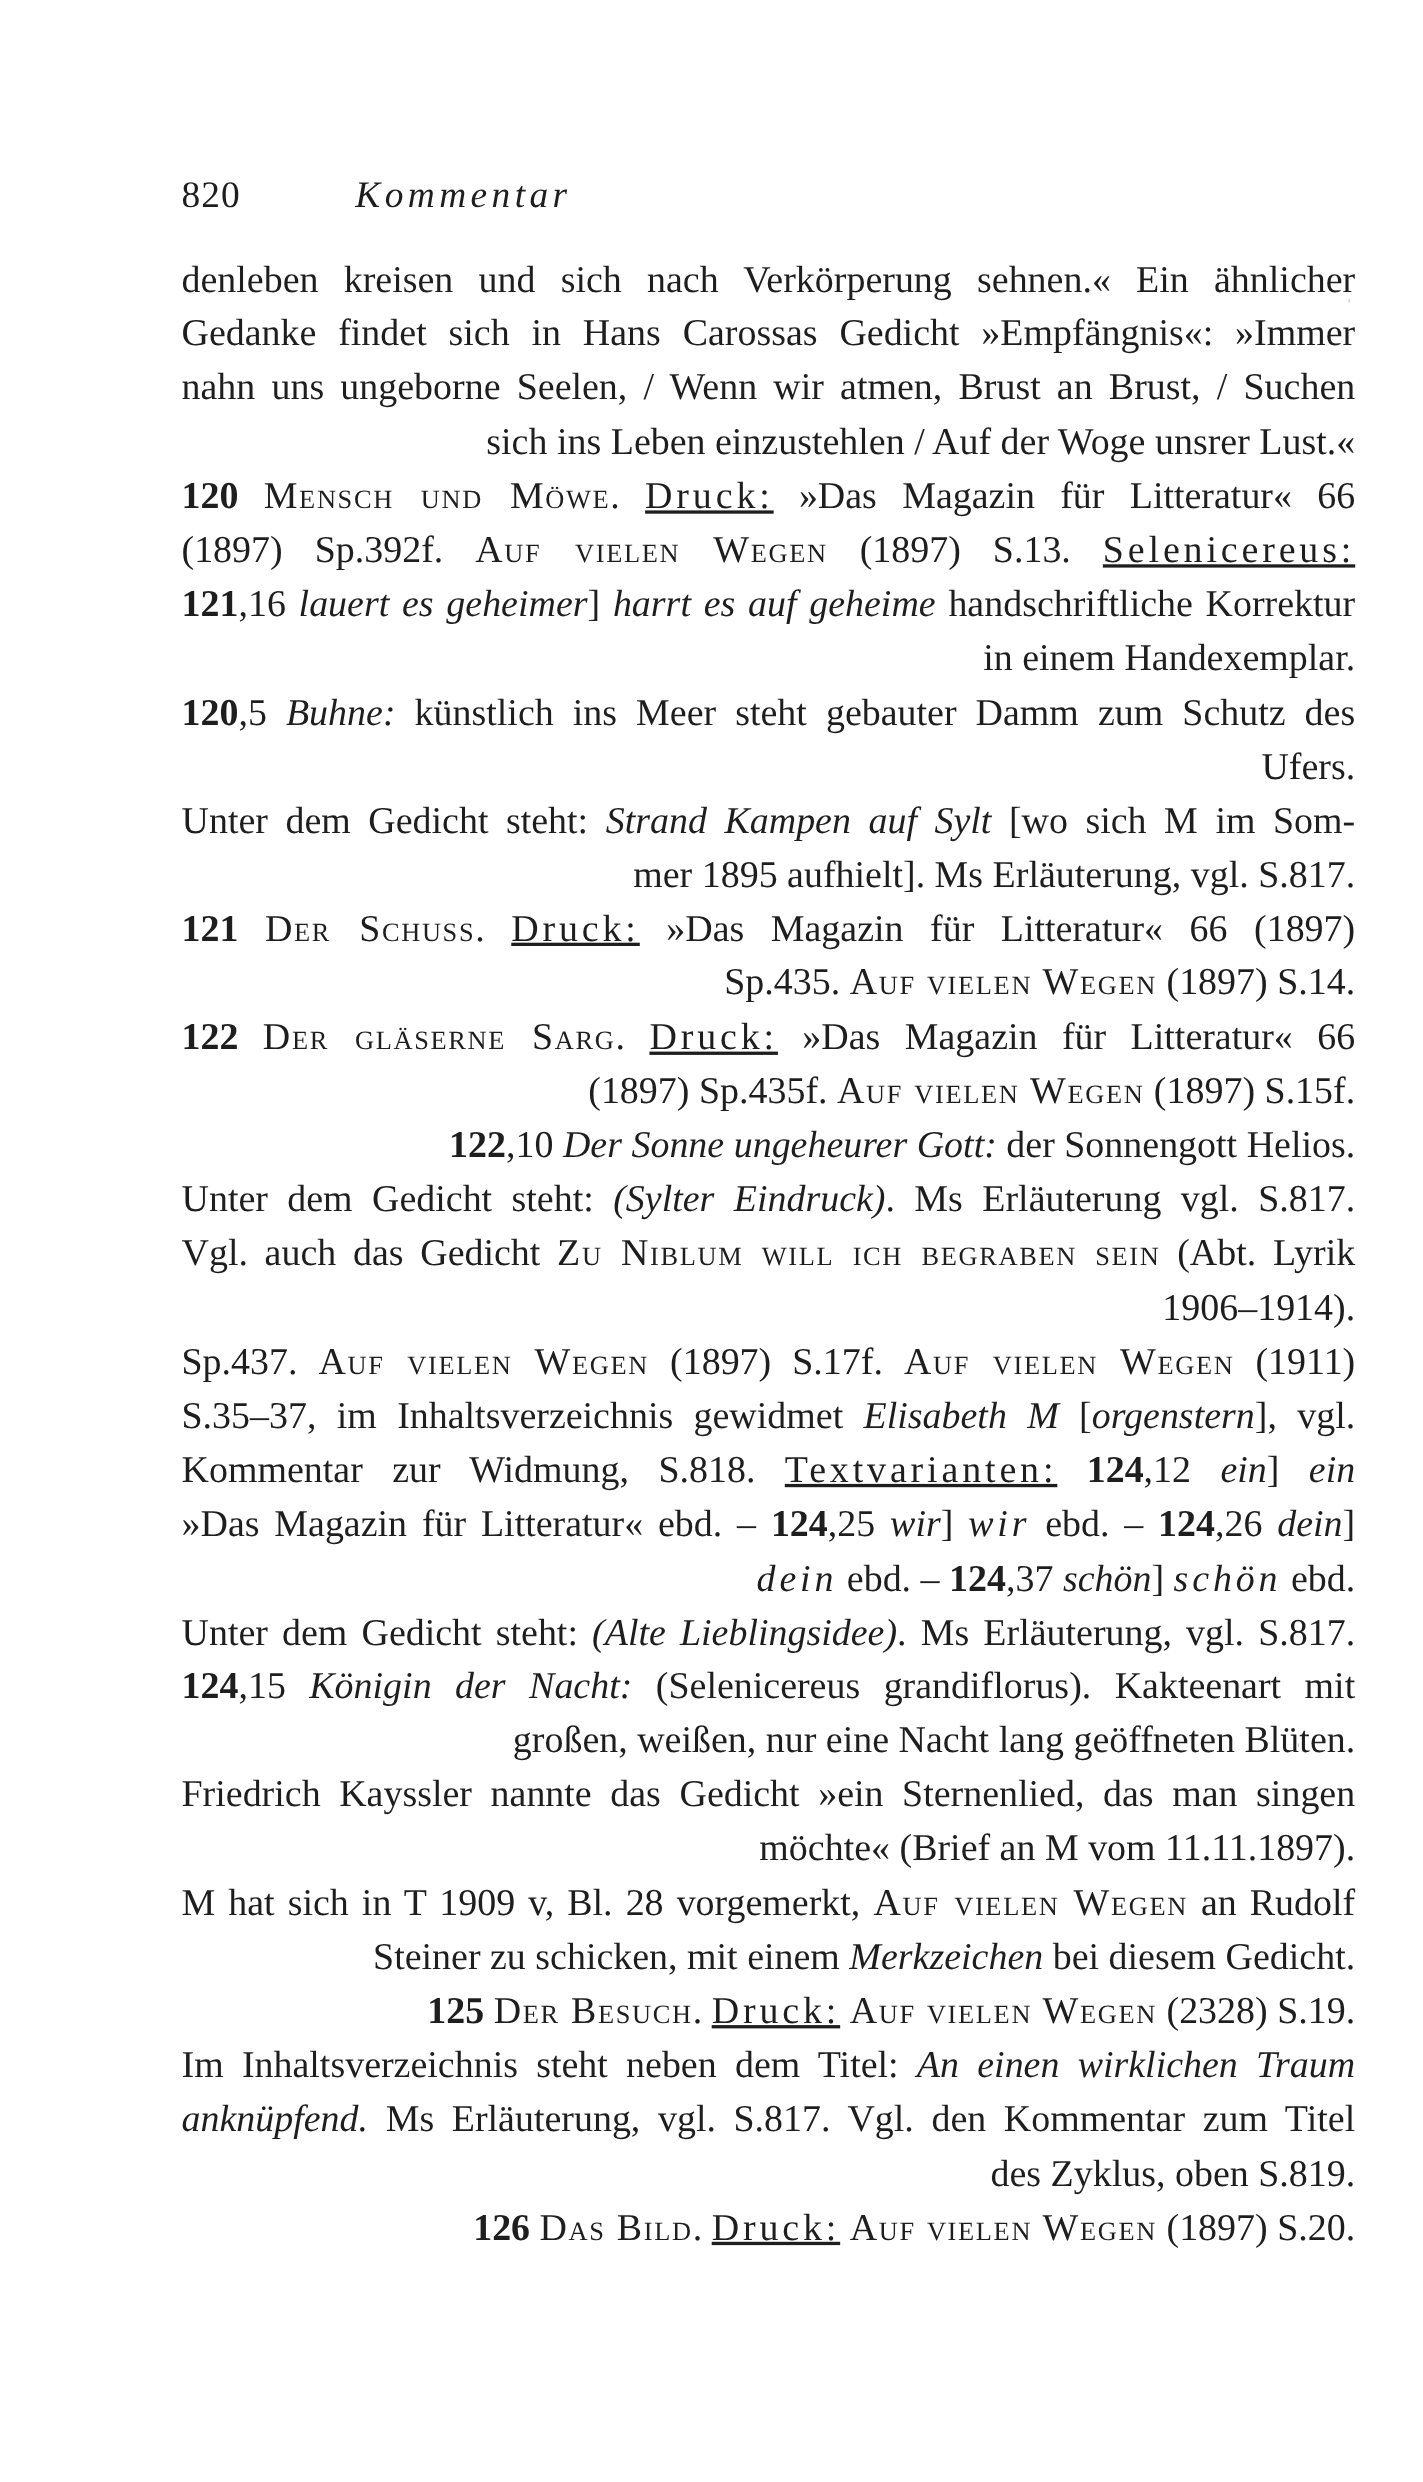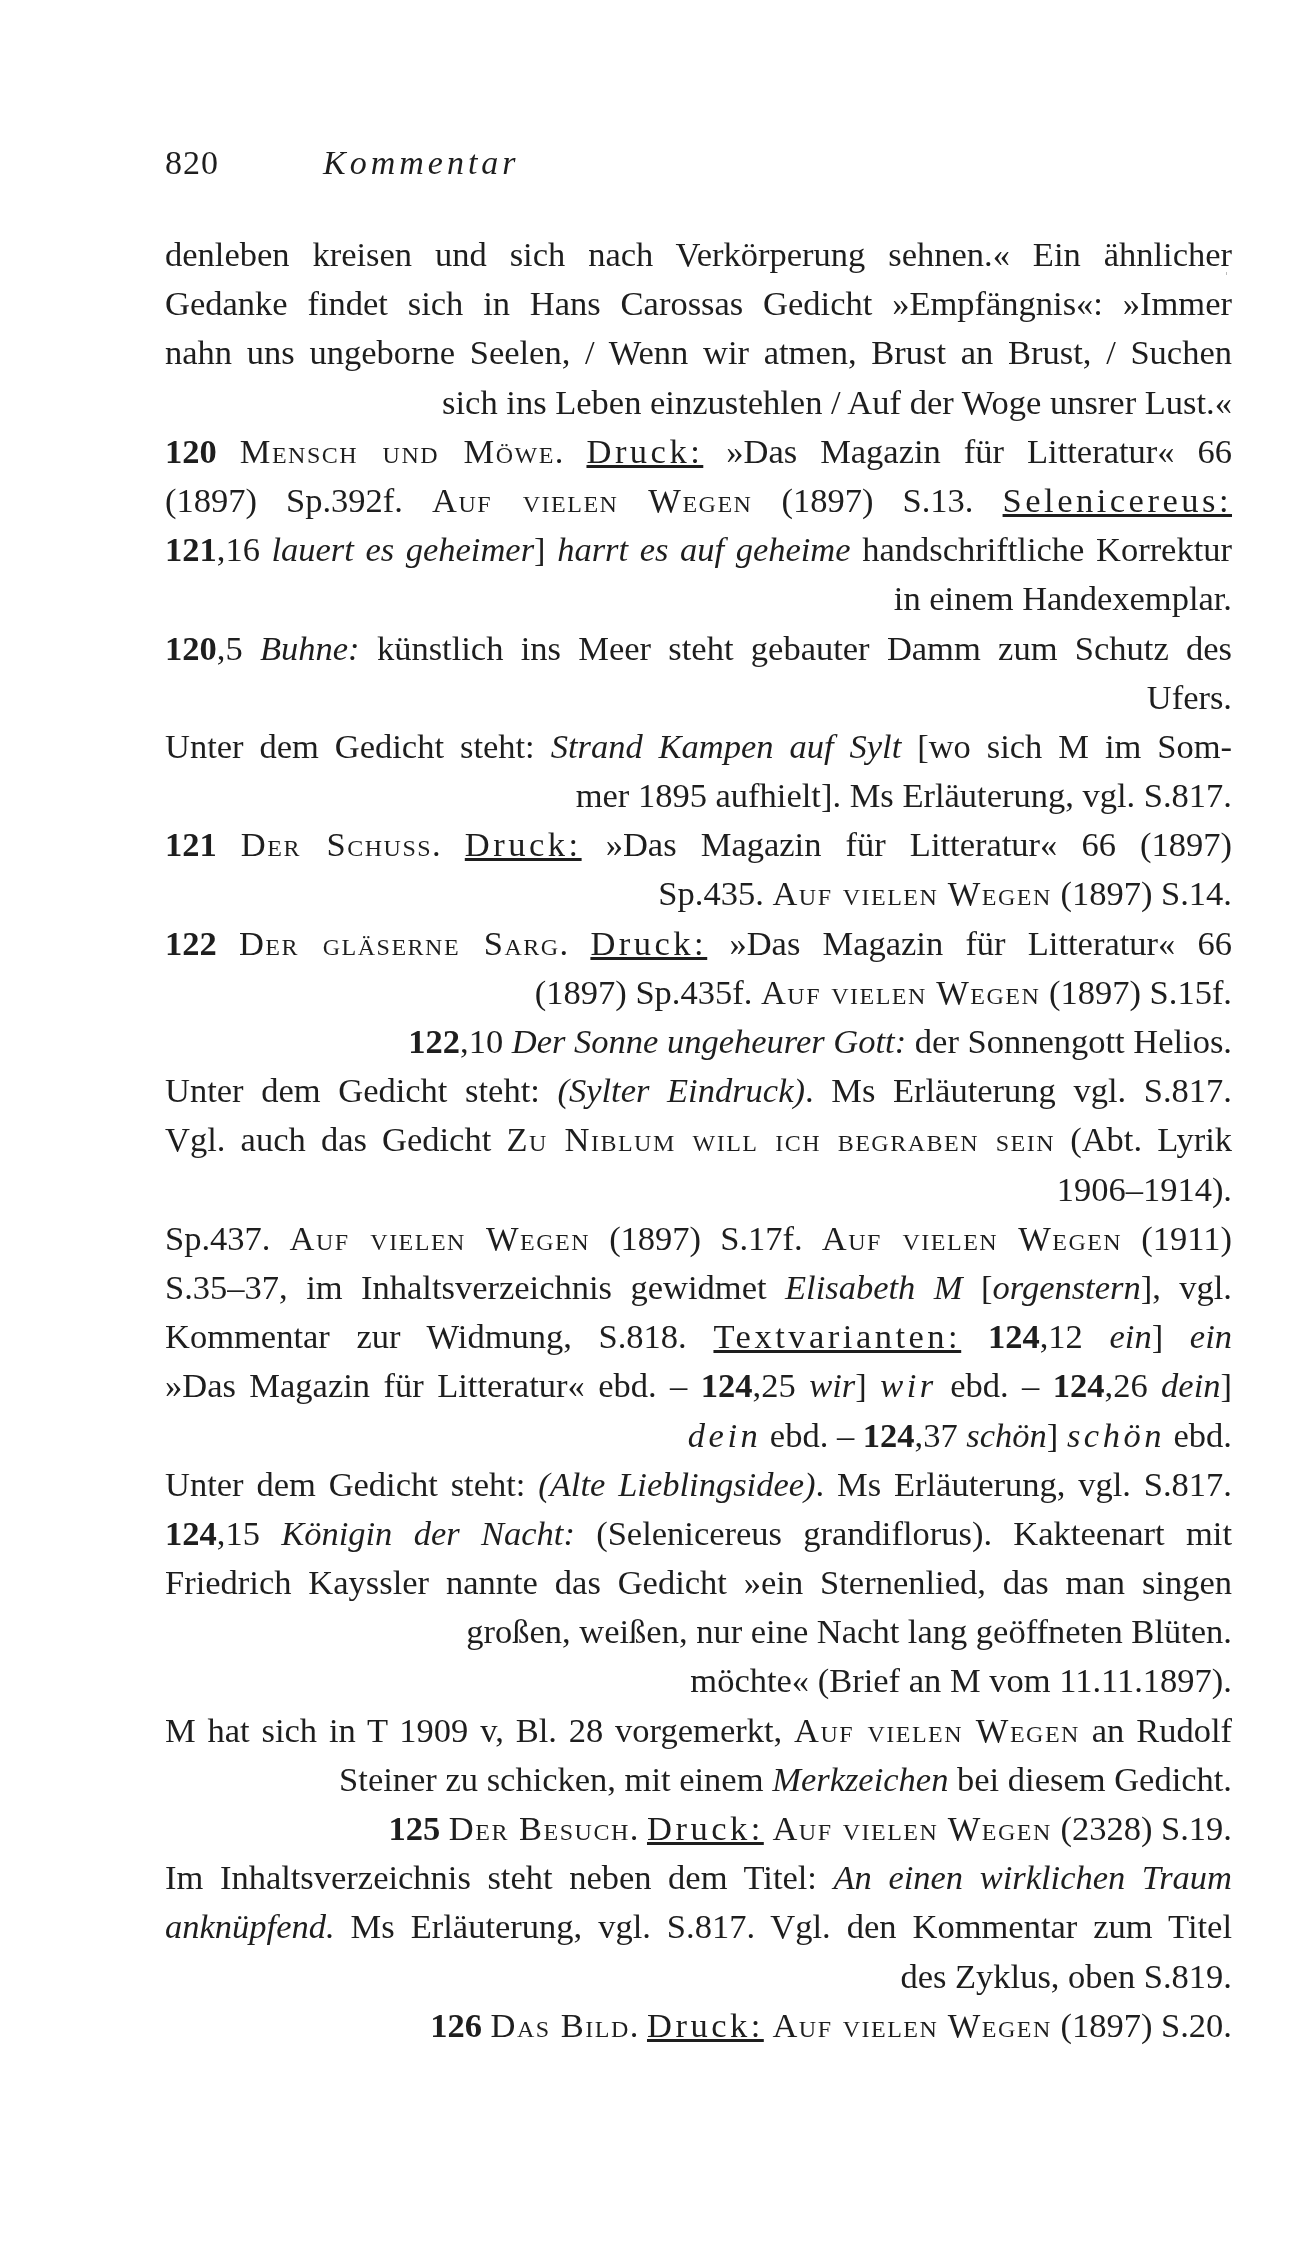--- a/index.html
+++ b/index.html
@@ -1,21 +1,21 @@
 <!DOCTYPE html>
 <html><head>
 <meta charset="utf-8">
 <style>
   html, body { margin: 0; padding: 0; background: #ffffff; }
   body { width: 1294px; height: 2256px; position: relative; overflow: hidden;
          font-family: "Liberation Serif", "DejaVu Serif", serif; color: #1e1e1e; }
   .page { position: absolute; left: 0; top: 0; width: 1294px; height: 2256px; }
   .running-head { position: absolute; top: 140px; left: 165px; height: 45px;
                   font-size: 34px; line-height: 45px; white-space: nowrap; }
-  .running-head .pageno { display: inline-block; width: 158px; letter-spacing: 1px; }
+  .running-head .pageno { display: inline-block; width: 158px; letter-spacing: 1px; margin-top: 15px; }
   .running-head .title { font-style: italic; letter-spacing: 4px; }
   .body-text { position: absolute; top: 230px; left: 165px; width: 1067px;
                font-size: 34.5px; line-height: 49.2px; }
   .line { display: block; height: 49.2px; white-space: nowrap; overflow: visible; }
   .line.j { text-align: justify; text-align-last: justify; white-space: normal; }
   .line.l { text-align: right; }
   .b { font-weight: bold; }
   .i { font-style: italic; }
   .sc { font-variant: small-caps; letter-spacing: 1.5px; }
   .sp { letter-spacing: 3.5px; text-decoration: underline; }
@@ -51,22 +51,22 @@
       <div class="line j"><span>Unter dem Gedicht steht: </span><span class="i">(Sylter Eindruck)</span><span>. Ms Erläuterung vgl. S.817.</span></div>
       <div class="line j"><span>Vgl. auch das Gedicht </span><span class="sc">Zu Niblum will ich begraben sein</span><span> (Abt. Lyrik</span></div>
       <div class="line l"><span>1906–1914).</span></div>
       <div class="line j"><span>Sp.437. </span><span class="sc">Auf vielen Wegen</span><span> (1897) S.17f. </span><span class="sc">Auf vielen Wegen</span><span> (1911)</span></div>
       <div class="line j"><span>S.35–37, im Inhaltsverzeichnis gewidmet </span><span class="i">Elisabeth M</span><span> [</span><span class="i">orgenstern</span><span>], vgl.</span></div>
       <div class="line j"><span>Kommentar zur Widmung, S.818. </span><span class="sp">Textvarianten:</span><span> </span><span class="b">124</span><span>,12 </span><span class="i">ein</span><span>] </span><span class="i">ein</span></div>
       <div class="line j"><span>»Das Magazin für Litteratur« ebd. – </span><span class="b">124</span><span>,25 </span><span class="i">wir</span><span>] </span><span class="spi">wir</span><span> ebd. – </span><span class="b">124</span><span>,26 </span><span class="i">dein</span><span>]</span></div>
       <div class="line l"><span class="spi">dein</span><span> ebd. – </span><span class="b">124</span><span>,37 </span><span class="i">schön</span><span>] </span><span class="spi">schön</span><span> ebd.</span></div>
       <div class="line j"><span>Unter dem Gedicht steht: </span><span class="i">(Alte Lieblingsidee)</span><span>. Ms Erläuterung, vgl. S.817.</span></div>
       <div class="line j"><span class="b">124</span><span>,15 </span><span class="i">Königin der Nacht:</span><span> (Selenicereus grandiflorus). Kakteenart mit</span></div>
+      <div class="line l"><span>großen, weißen, nur eine Nacht lang geöffneten Blüten.</span></div>
       <div class="line j"><span>Friedrich Kayssler nannte das Gedicht »ein Sternenlied, das man singen</span></div>
-      <div class="line l"><span>großen, weißen, nur eine Nacht lang geöffneten Blüten.</span></div>
       <div class="line l"><span>möchte« (Brief an M vom 11.11.1897).</span></div>
       <div class="line j"><span>M hat sich in T 1909 v, Bl. 28 vorgemerkt, </span><span class="sc">Auf vielen Wegen</span><span> an Rudolf</span></div>
       <div class="line l"><span>Steiner zu schicken, mit einem </span><span class="i">Merkzeichen</span><span> bei diesem Gedicht.</span></div>
       <div class="line l"><span class="b">125</span><span> </span><span class="sc">Der Besuch</span><span>. </span><span class="sp">Druck:</span><span> </span><span class="sc">Auf vielen Wegen</span><span> (2328) S.19.</span></div>
       <div class="line j"><span>Im Inhaltsverzeichnis steht neben dem Titel: </span><span class="i">An einen wirklichen Traum</span></div>
       <div class="line j"><span class="i">anknüpfend.</span><span> Ms Erläuterung, vgl. S.817. Vgl. den Kommentar zum Titel</span></div>
       <div class="line l"><span>des Zyklus, oben S.819.</span></div>
       <div class="line l"><span class="b">126</span><span> </span><span class="sc">Das Bild</span><span>. </span><span class="sp">Druck:</span><span> </span><span class="sc">Auf vielen Wegen</span><span> (1897) S.20.</span></div>
     </div>
 

